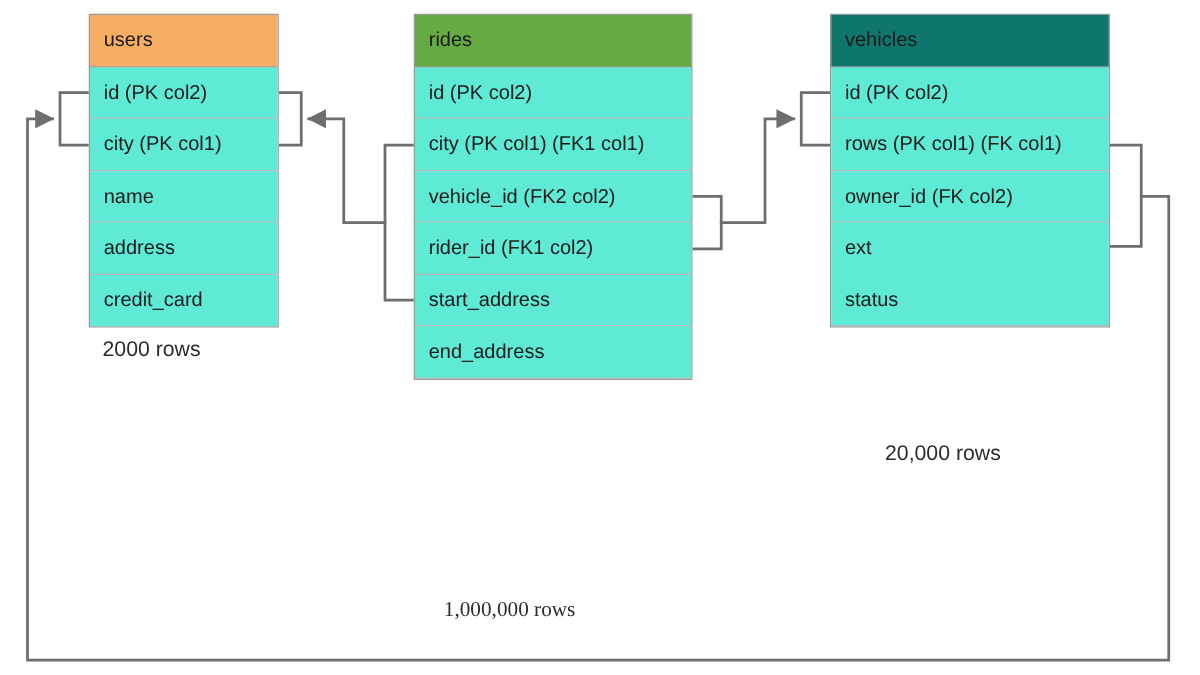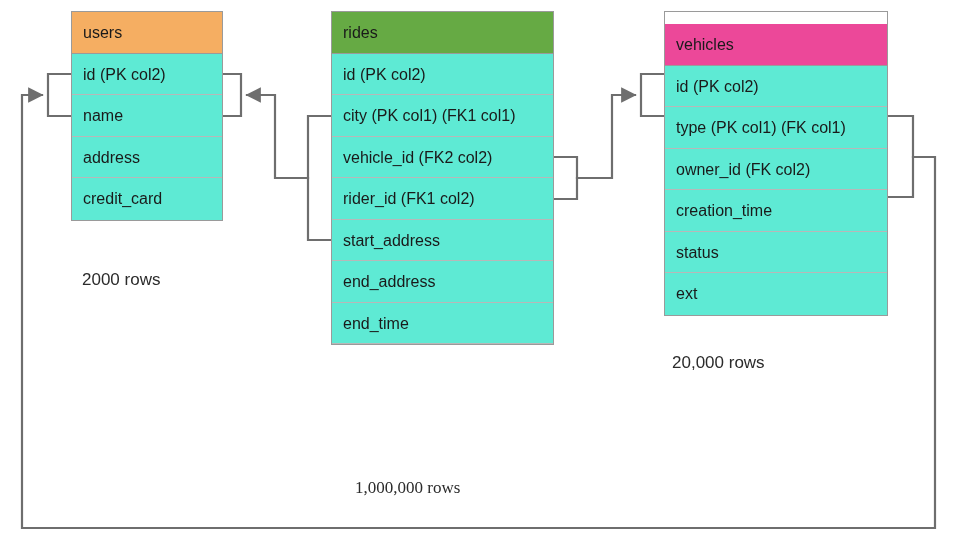--- a/index.html
+++ b/index.html
@@ -98,42 +98,41 @@
 
       <path d="M 888 116 L 913 116 L 913 197 L 888 197"></path>
 
       <path d="M 913 157 L 935 157 L 935 528 L 22 528 L 22 95 L 42 95" marker-end="url(#arrowhead)"></path>
     </g>
   </svg>
 
   <div class="entity" style="left:71px; top:11px; width:152px;">
     <div class="entity-header" style="background:#f5ae62;">users</div>
     <div class="field">id (PK col2)</div>
+    <div class="field">city (PK col1)</div>
     <div class="field">name</div>
     <div class="field">address</div>
     <div class="field last">credit_card</div>
   </div>
   <div class="rowcount" style="left:82px; top:270px;">2000 rows</div>
 
   <div class="entity" style="left:331px; top:11px; width:223px;">
     <div class="entity-header" style="background:#66aa44;">rides</div>
     <div class="field">id (PK col2)</div>
     <div class="field">city (PK col1) (FK1 col1)</div>
     <div class="field">vehicle_id (FK2 col2)</div>
     <div class="field">rider_id (FK1 col2)</div>
     <div class="field">start_address</div>
     <div class="field">end_address</div>
-    <div class="field">end_time</div>
   </div>
   <div class="rowcount" style="left:355px; top:478px;font-family:Liberation Serif, serif;">1,000,000 rows</div>
 
   <div class="entity" style="left:664px; top:11px; width:224px;">
-    <div class="entity-header" style="background:#ec4899;margin-top:12px;">vehicles</div>
+    <div class="entity-header" style="background:#0f766e;">vehicles</div>
     <div class="field">id (PK col2)</div>
-    <div class="field">type (PK col1) (FK col1)</div>
+    <div class="field">rows (PK col1) (FK col1)</div>
     <div class="field">owner_id (FK col2)</div>
-    <div class="field">creation_time</div>
+    <div class="field last">ext</div>
     <div class="field">status</div>
-    <div class="field last">ext</div>
   </div>
-  <div class="rowcount" style="left:672px; top:353px;text-align:right;">20,000 rows</div>
+  <div class="rowcount" style="left:708px; top:353px;text-align:right;">20,000 rows</div>
 
 </div>
 
 </body></html>

